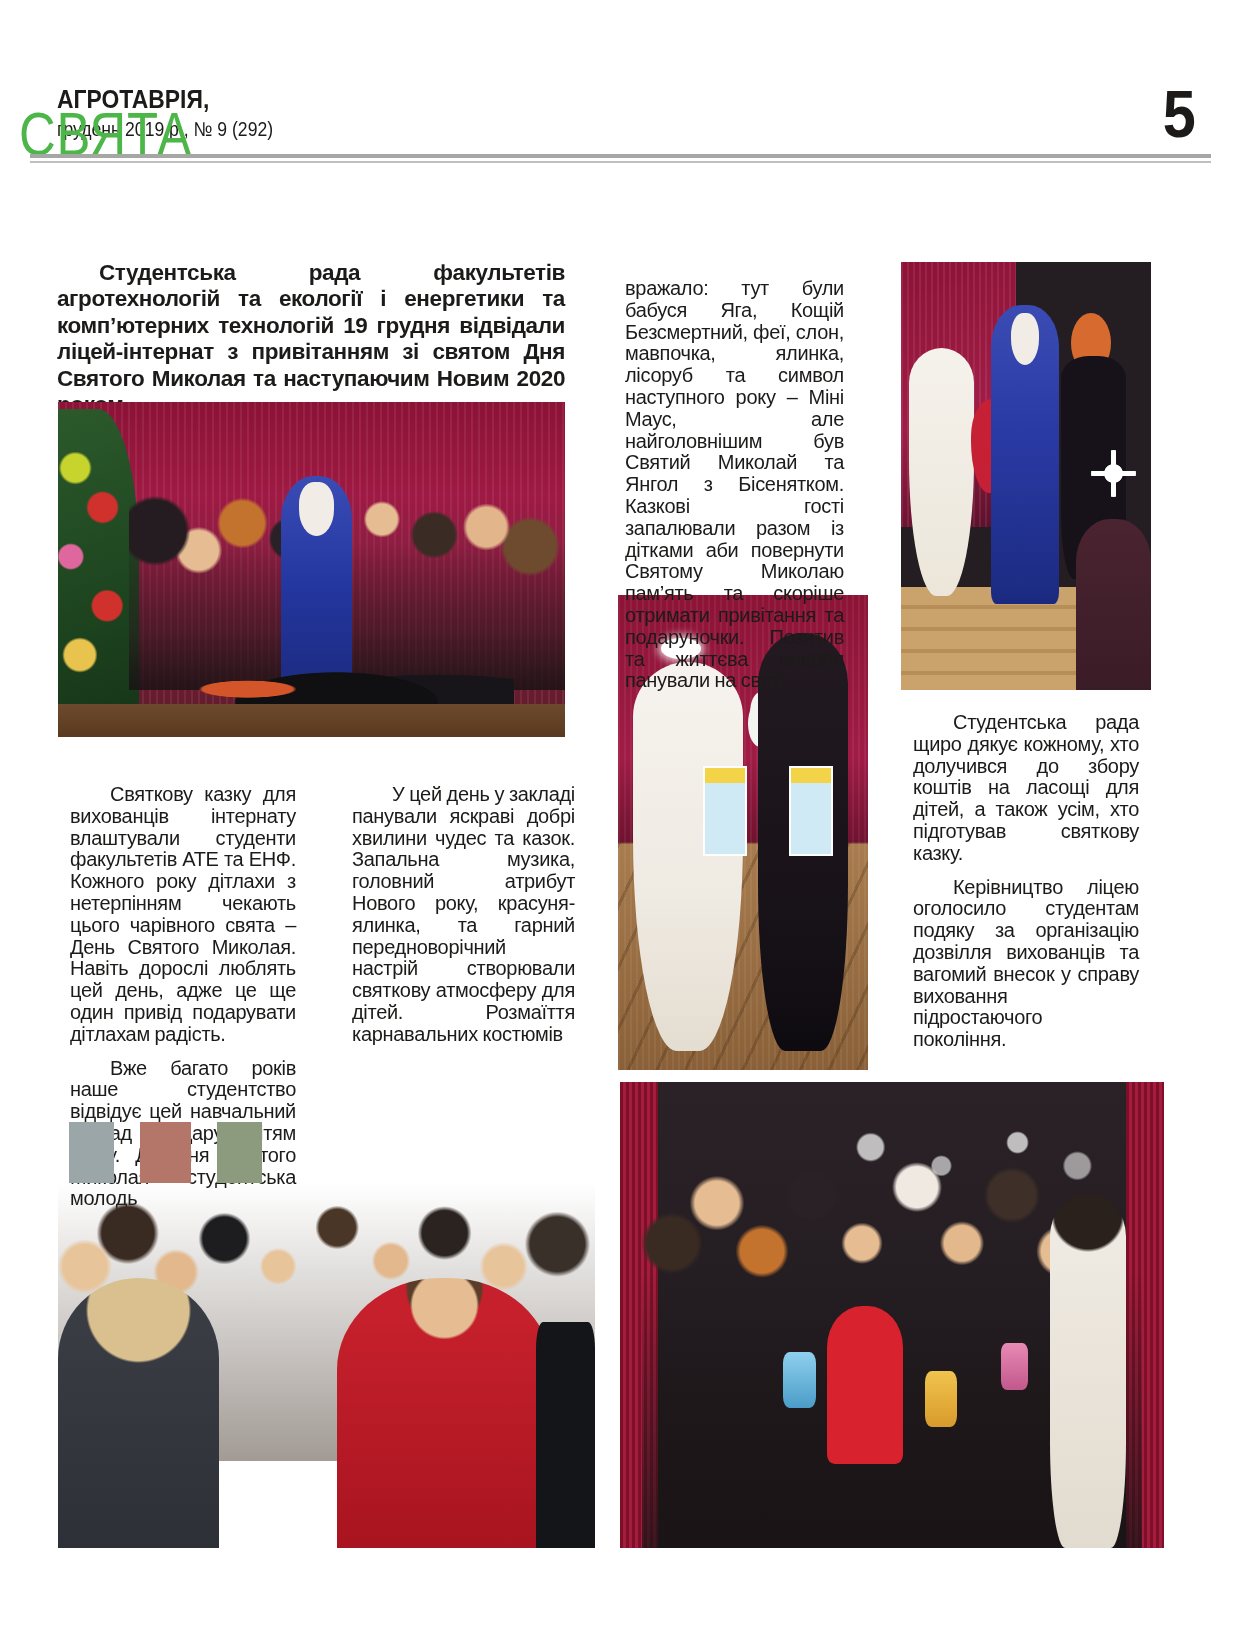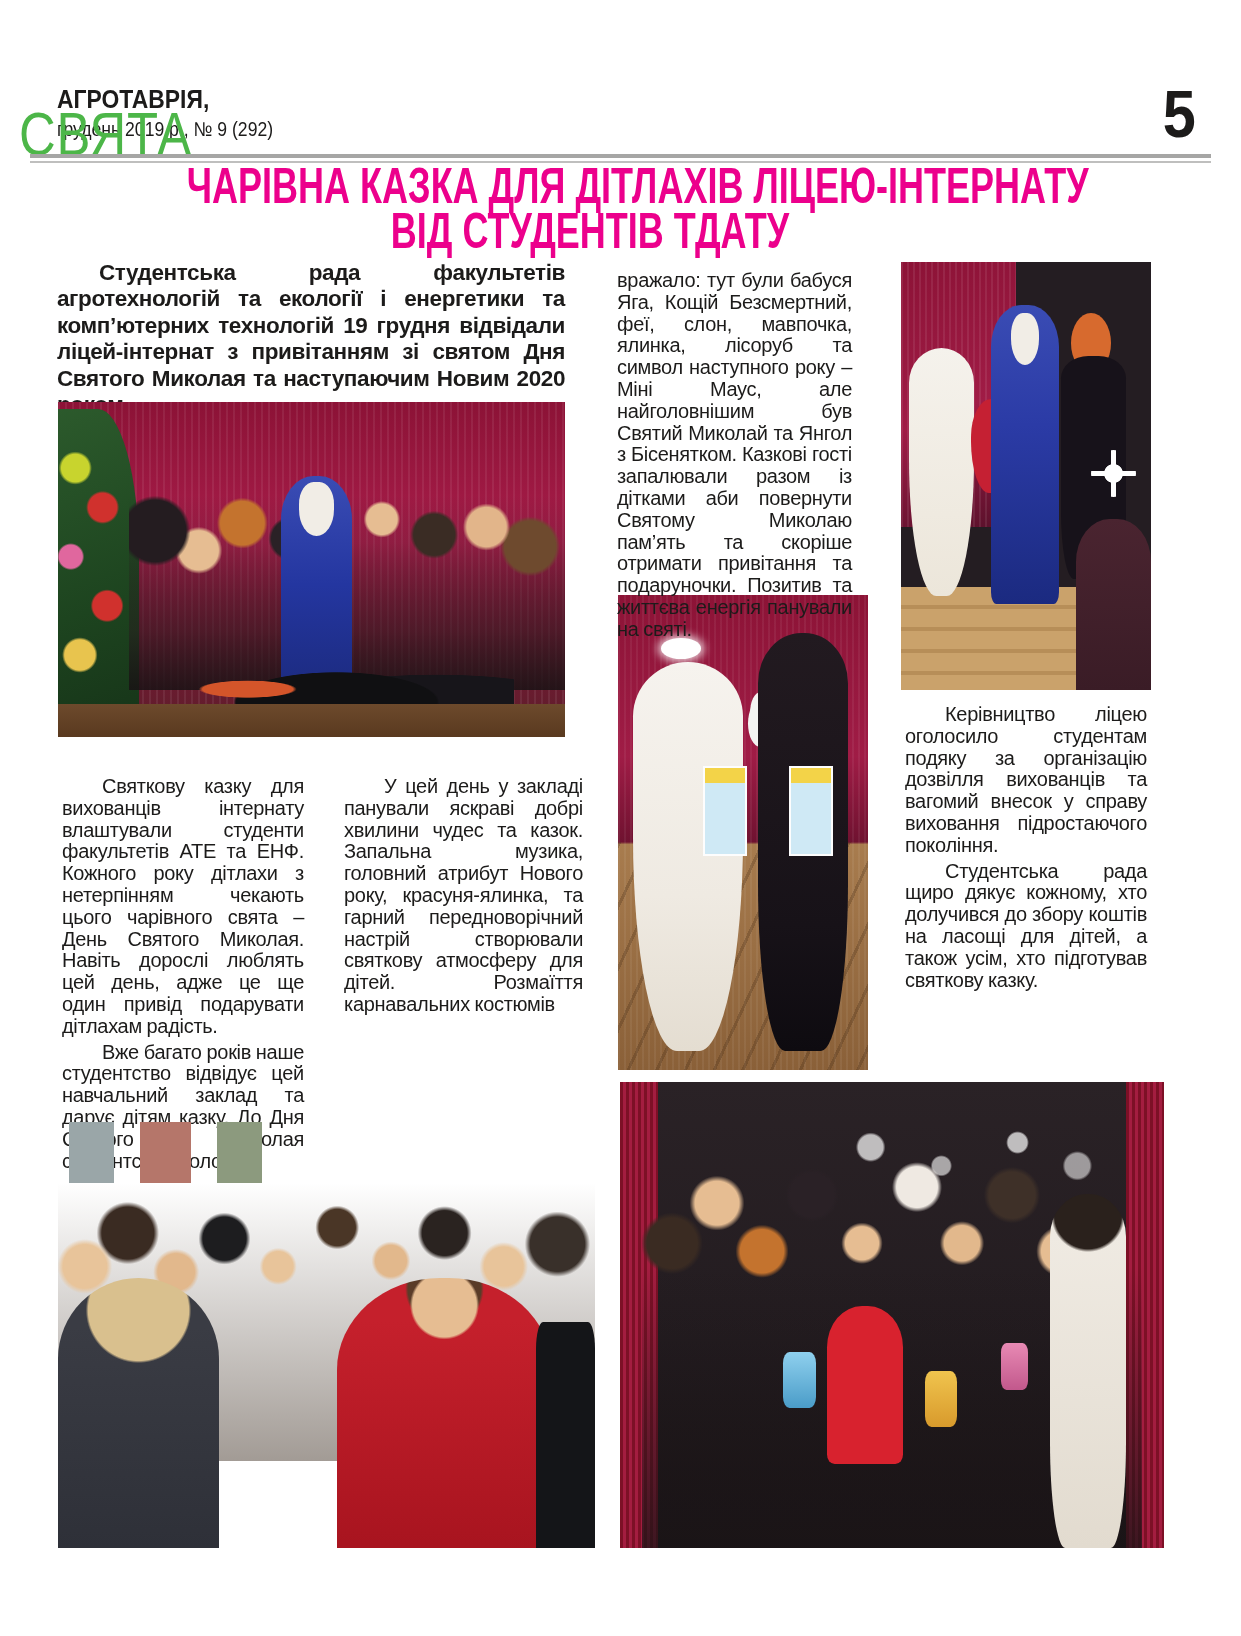--- a/index.html
+++ b/index.html
@@ -26,21 +26,21 @@
   .headline{left:30px;top:164px;width:1120px;text-align:center;color:#ec008c;
     font-weight:bold;font-size:50px;line-height:45px;}
   .headline .hl{display:block;white-space:nowrap;transform:scaleX(.72);transform-origin:50% 50%;}
 
   
   .lead{left:57px;top:260px;width:508px;font-size:22.5px;line-height:26.4px;font-weight:bold;
     text-align:justify;letter-spacing:-.4px;word-spacing:-1px;}
   .lead p{margin:0;text-indent:42px;}
 
   .bodycol{font-size:20px;line-height:21.8px;text-align:justify;letter-spacing:-.3px;word-spacing:-.6px;}
-  .bodycol p{margin:4px;}
+  .bodycol p{margin:12px;}
   .bodycol p.indent{text-indent:40px;}
   .col1{left:58px;top:772px;width:250px;}
   .col2{left:340px;top:772px;width:247px;}
   .col3{left:613px;top:266px;width:243px;}
   .col4{left:901px;top:700px;width:250px;}
 
   .signature{left:901px;top:946px;width:250px;text-align:right;font-weight:bold;font-style:italic;
     font-size:22px;line-height:26px;letter-spacing:-.3px;}
   .signature div{white-space:nowrap;}
 
@@ -199,24 +199,20 @@
   <div class="abs np-title">АГРОТАВРІЯ,</div>
   <div class="abs np-issue">грудень 2019 р., № 9 (292)</div>
   <div class="abs section-title"><span>СВЯТА</span></div>
   <div class="abs page-number">5</div>
 
   <div class="abs rule">
     <div class="r1"></div>
     <div class="r2"></div>
   </div>
 
-  <h1 class="abs headline" style="margin:0">
-    <span class="hl">ЧАРІВНА КАЗКА ДЛЯ ДІТЛАХІВ ЛІЦЕЮ-ІНТЕРНАТУ</span>
-    <span class="hl">ВІД СТУДЕНТІВ ТДАТУ</span>
-  </h1>
 
   <div class="abs lead">
     <p>Студентська рада факультетів агротехнологій та екології і енергетики та комп’ютерних технологій 19 грудня відвідали ліцей-інтернат з привітанням зі святом Дня Святого Миколая та наступаючим Новим 2020 роком.</p>
   </div>
 
   <div class="abs photo photo1" title="Група студентів у карнавальних костюмах зі Святим Миколаєм у синій шубі біля новорічної ялинки на тлі червоної завіси">
     <div class="ph p1-tree"></div>
     <div class="ph p1-crowd"></div>
     <div class="ph p1-nicholas"></div>
     <div class="ph p1-beard"></div>
@@ -245,22 +241,22 @@
     <div class="ph p3-dark"></div>
     <div class="ph p3-snowflake"></div>
     <div class="ph p3-kid"></div>
   </div>
 
   <div class="abs bodycol col3">
     <p>вражало: тут були бабуся Яга, Кощій Безсмертний, феї, слон, мавпочка, ялинка, лісоруб та символ наступного року – Міні Маус, але найголовнішим був Святий Миколай та Янгол з Бісенятком. Казкові гості запалювали разом із дітками аби повернути Святому Миколаю пам’ять та скоріше отримати привітання та подаруночки. Позитив та життєва енергія панували на святі.</p>
   </div>
 
   <div class="abs bodycol col4">
+    <p class="indent">Студентська рада щиро дякує кожному, хто долучився до збору коштів на ласощі для дітей, а також усім, хто підготував святкову казку.</p>
     <p class="indent">Керівництво ліцею оголосило студентам подяку за організацію дозвілля вихованців та вагомий внесок у справу виховання підростаючого покоління.</p>
-    <p class="indent">Студентська рада щиро дякує кожному, хто долучився до збору коштів на ласощі для дітей, а також усім, хто підготував святкову казку.</p>
   </div>
 
 
   <div class="abs bodycol col1">
     <p class="indent">Святкову казку для вихованців інтернату влаштували студенти факультетів АТЕ та ЕНФ. Кожного року дітлахи з нетерпінням чекають цього чарівного свята – День Святого Миколая. Навіть дорослі люблять цей день, адже це ще один привід подарувати дітлахам радість.</p>
     <p class="indent">Вже багато років наше студентство відвідує цей навчальний заклад та дарує дітям казку. До Дня Святого Миколая студентська молодь</p>
   </div>
   <div class="abs bodycol col2">
     <p class="indent">У цей день у закладі панували яскраві добрі хвилини чудес та казок. Запальна музика, головний атрибут Нового року, красуня-ялинка, та гарний передноворічний настрій створювали святкову атмосферу для дітей. Розмаїття карнавальних костюмів</p>
   </div>

